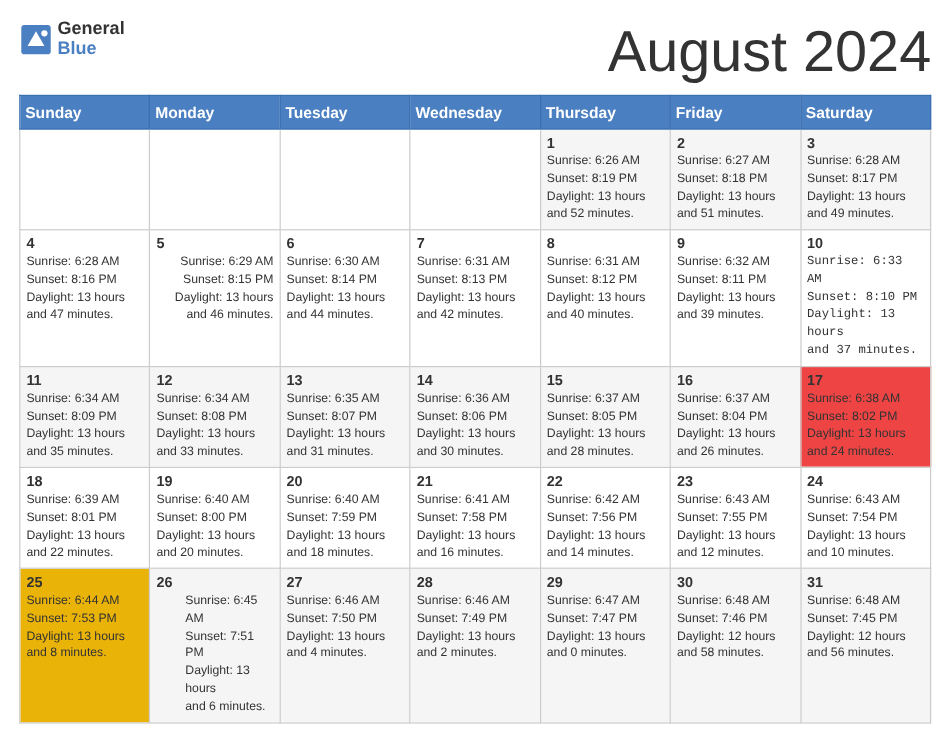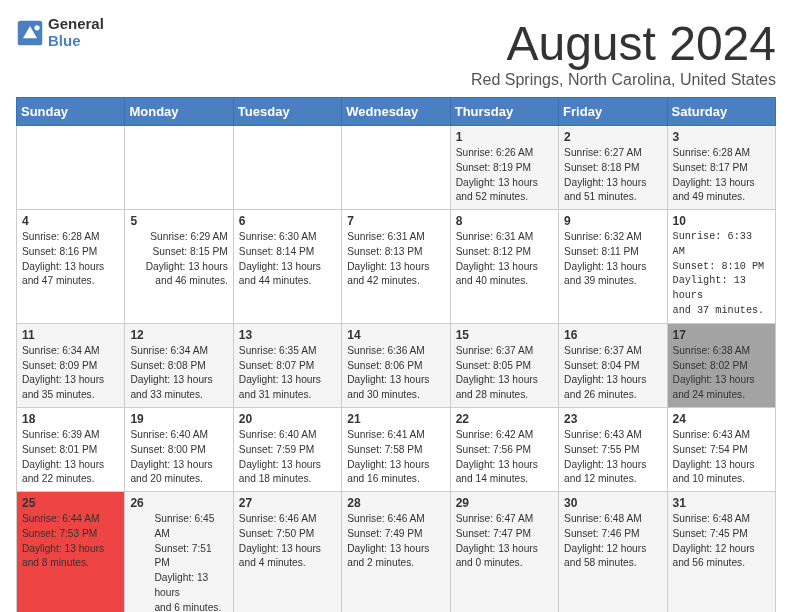--- a/index.html
+++ b/index.html
@@ -113,21 +113,20 @@
       <circle cx="24" cy="10" r="5" fill="#4a7fc1"></circle>
       <circle cx="24" cy="10" r="3" fill="white"></circle>
     </svg>
     <div class="logo-text">
       <span class="logo-general">General</span>
       <span class="logo-blue">Blue</span>
     </div>
   </div>
   <div class="title-block">
     <div class="month-title">August 2024</div>
-    <div class="location-title">Red Springs, North Carolina, United States</div>
   </div>
 </div>
 
 <table class="calendar-table">
   <thead>
     <tr>
     <th>Sunday</th>
         <th>Monday</th>
         <th>Tuesday</th>
         <th>Wednesday</th>
@@ -251,21 +250,21 @@
 Daylight: 13 hours
 and 28 minutes.</div>
         </td>
         <td style="background: rgb(245, 245, 245);">
           <span class="day-number">16</span>
           <div class="cell-content" style="white-space: pre-line;">Sunrise: 6:37 AM
 Sunset: 8:04 PM
 Daylight: 13 hours
 and 26 minutes.</div>
         </td>
-        <td style="background: #a3a3a3;">
+        <td style="background: #ef4444;">
           <span class="day-number">17</span>
           <div class="cell-content" style="white-space: pre-line;">Sunrise: 6:38 AM
 Sunset: 8:02 PM
 Daylight: 13 hours
 and 24 minutes.</div>
         </td>
       </tr>
       <tr>
         <td style="background: rgb(255, 255, 255);">
           <span class="day-number">18</span>
@@ -311,21 +310,21 @@
         </td>
         <td style="background: rgb(255, 255, 255);">
           <span class="day-number">24</span>
           <div class="cell-content" style="white-space: pre-line;">Sunrise: 6:43 AM
 Sunset: 7:54 PM
 Daylight: 13 hours
 and 10 minutes.</div>
         </td>
       </tr>
       <tr>
-        <td style="background: #ef4444;">
+        <td style="background: #eab308;">
           <span class="day-number">25</span>
           <div class="cell-content" style="white-space: pre-line;">Sunrise: 6:44 AM
 Sunset: 7:53 PM
 Daylight: 13 hours
 and 8 minutes.</div>
         </td>
         <td style="background: rgb(245, 245, 245);">
           <span class="day-number">26</span>
           <div class="cell-content" style="white-space: pre-line; margin-left: 24px;">Sunrise: 6:45 AM
 Sunset: 7:51 PM

